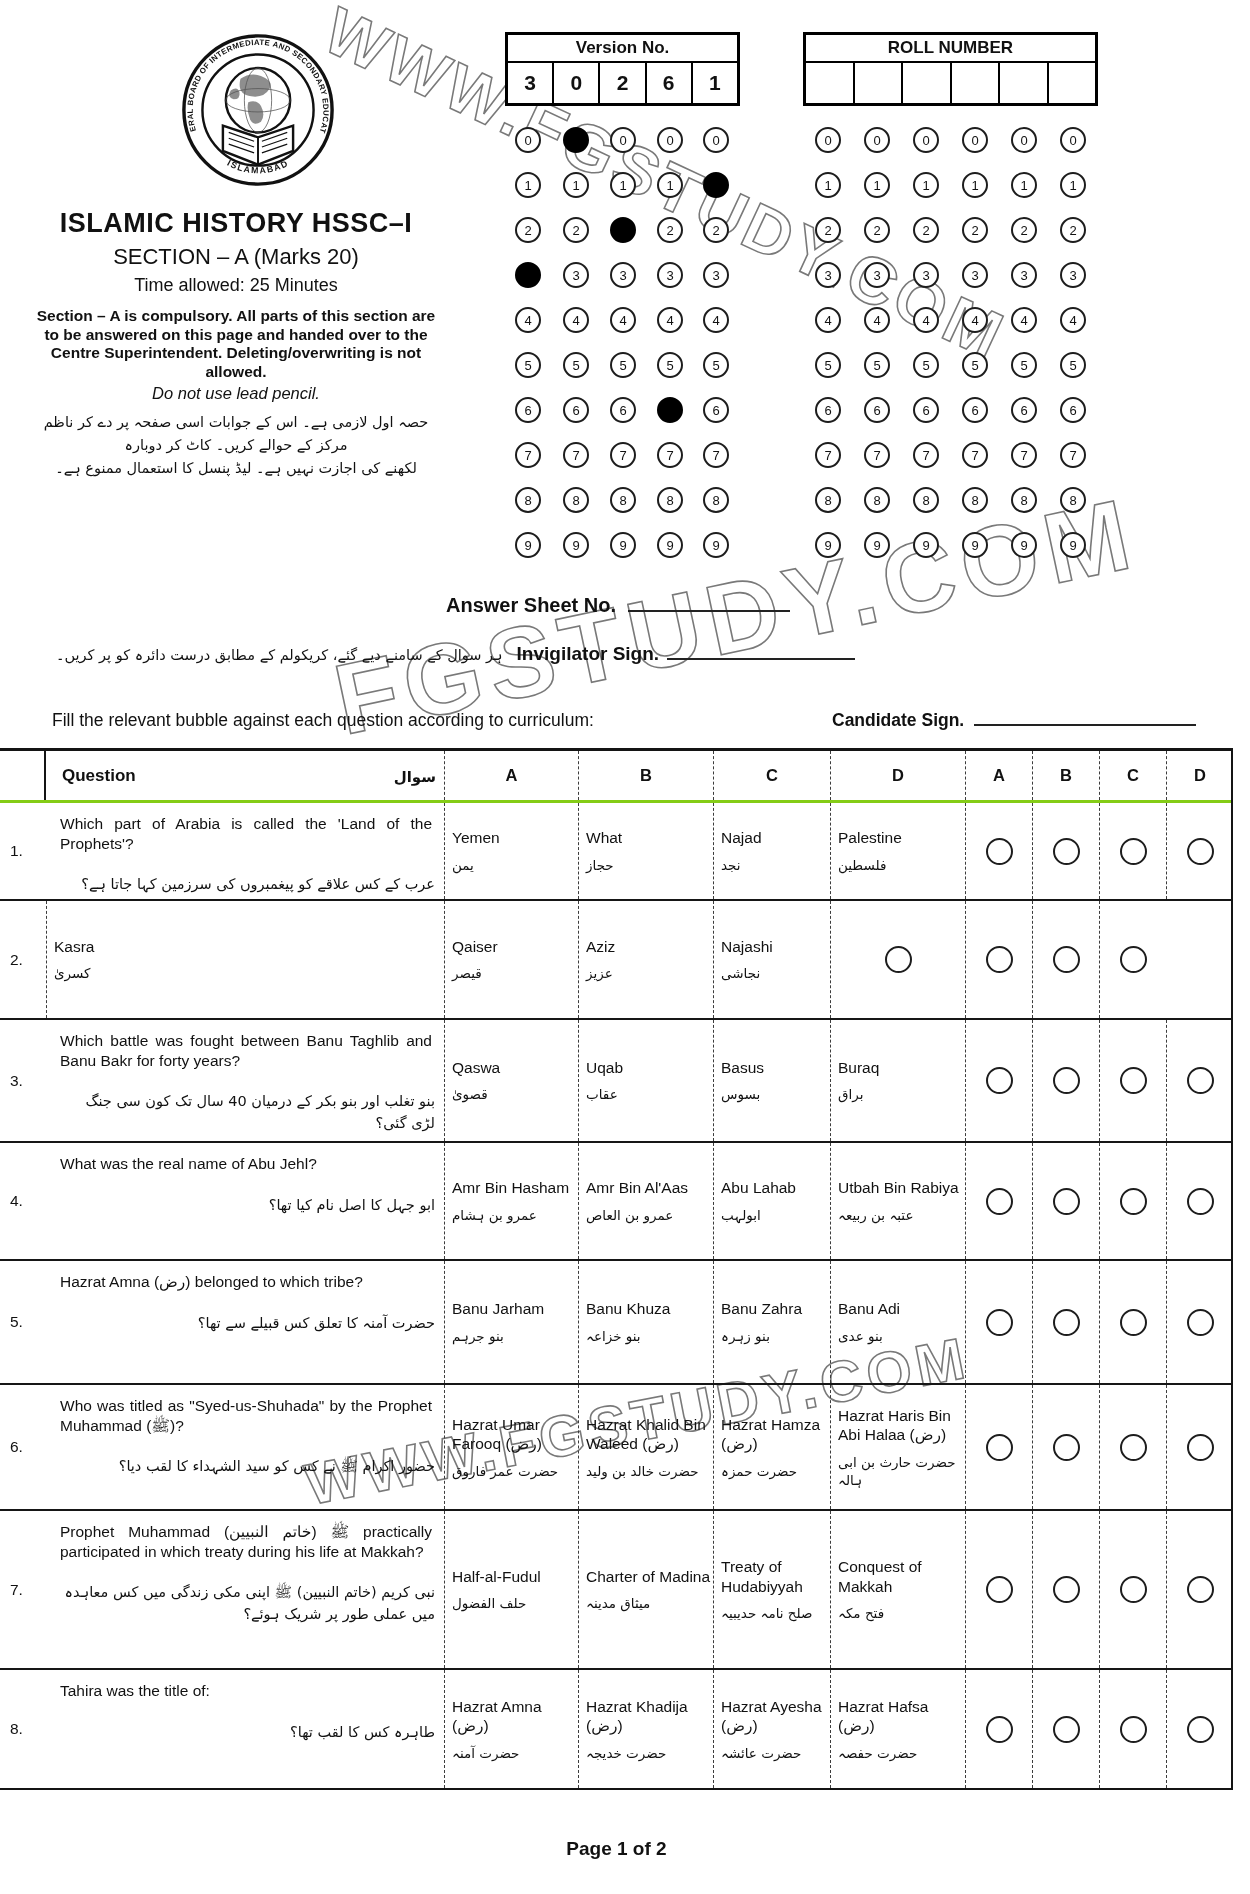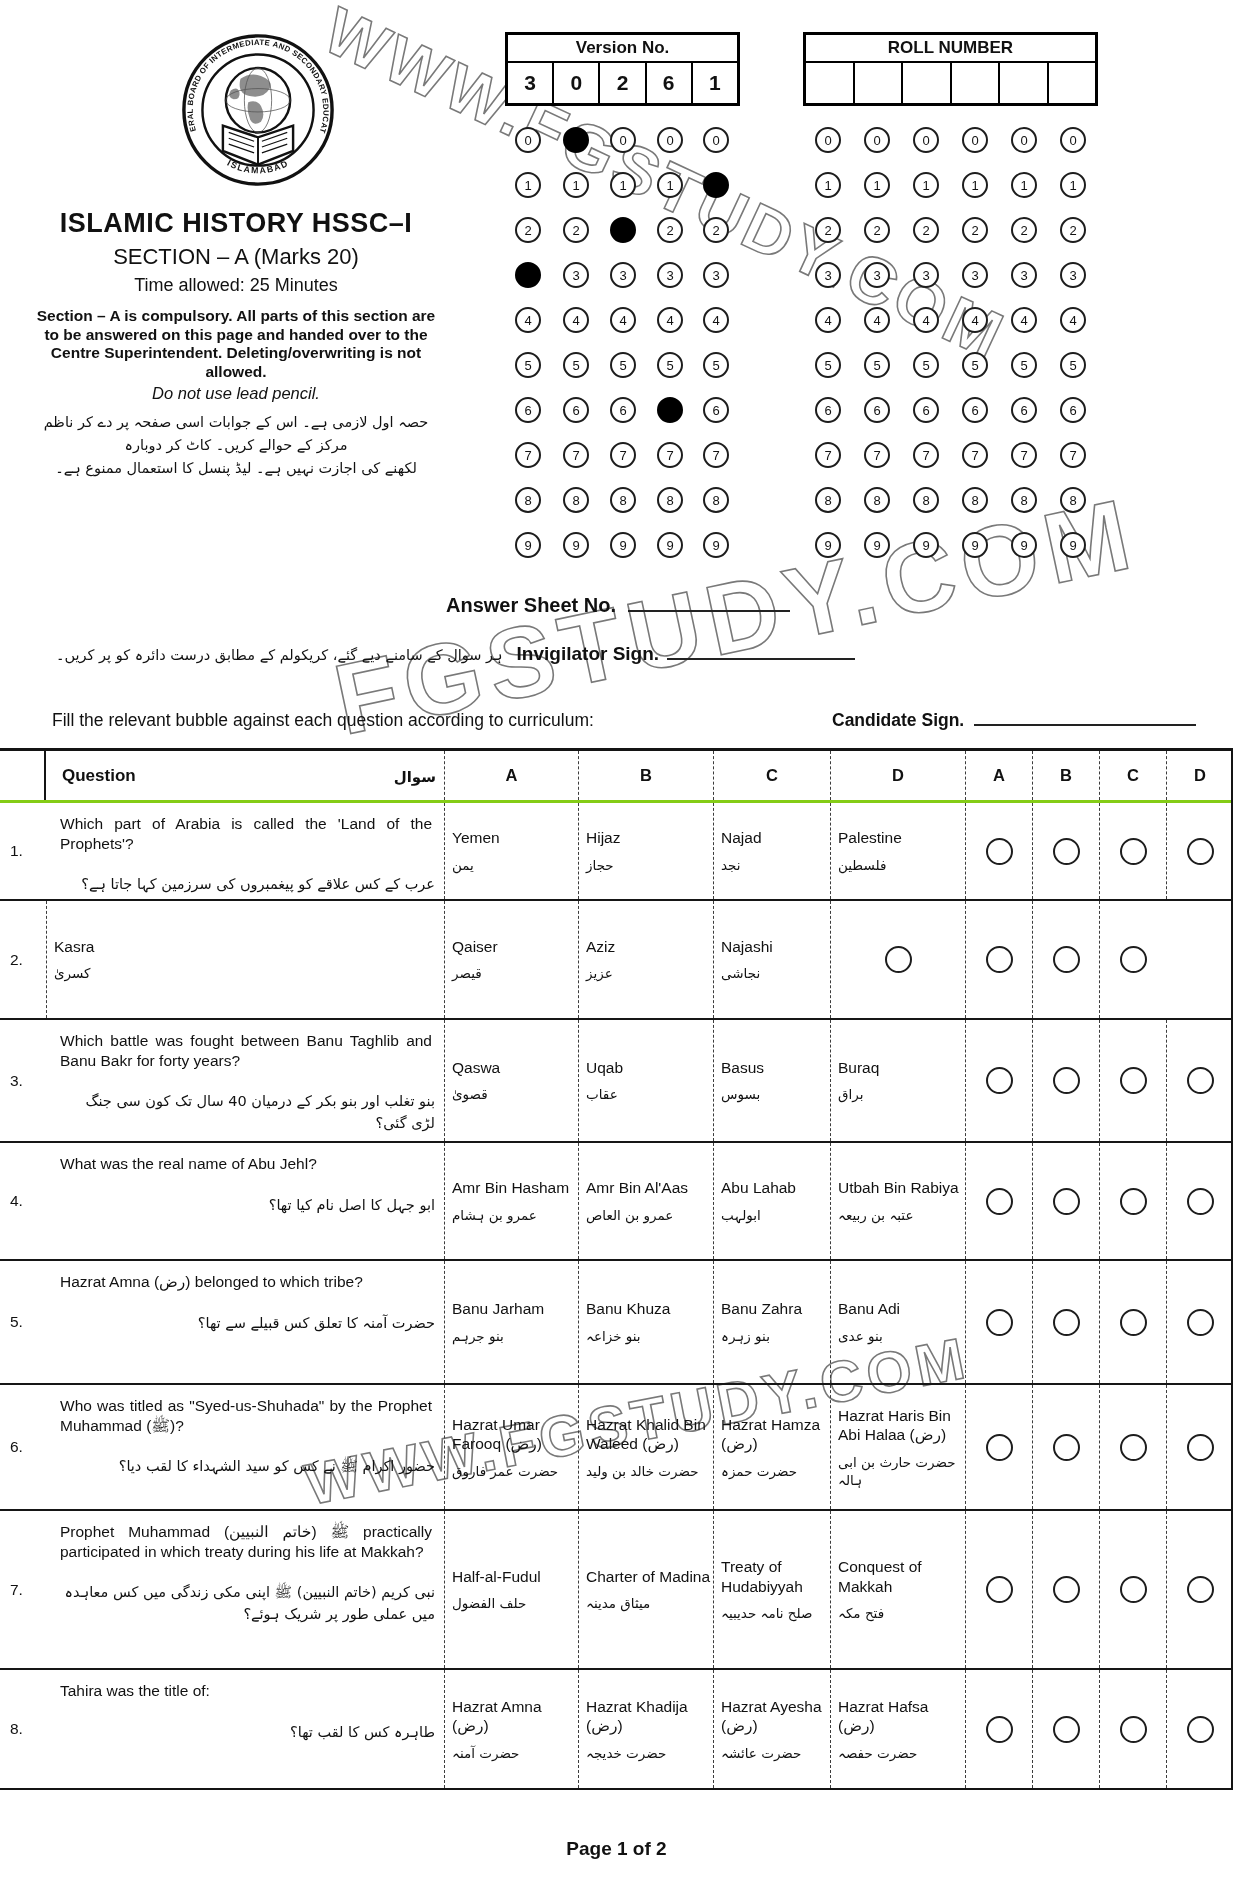--- a/index.html
+++ b/index.html
@@ -183,21 +183,21 @@
         <div class="cell gut">1.</div>
         <div class="cell qc">
           <div class="q-en">Which part of Arabia is called the 'Land of the Prophets'?</div>
           <div class="q-ur ur">عرب کے کس علاقے کو پیغمبروں کی سرزمین کہا جاتا ہے؟</div>
         </div>
         <div class="cell bl oc">
           <div class="o-en">Yemen</div>
           <div class="o-ur ur">یمن</div>
         </div>
         <div class="cell bl oc">
-          <div class="o-en">Hijaz</div>
+          <div class="o-en">What</div>
           <div class="o-ur ur">حجاز</div>
         </div>
         <div class="cell bl oc">
           <div class="o-en">Najad</div>
           <div class="o-ur ur">نجد</div>
         </div>
         <div class="cell bl oc">
           <div class="o-en">Palestine</div>
           <div class="o-ur ur">فلسطین</div>
         </div>

